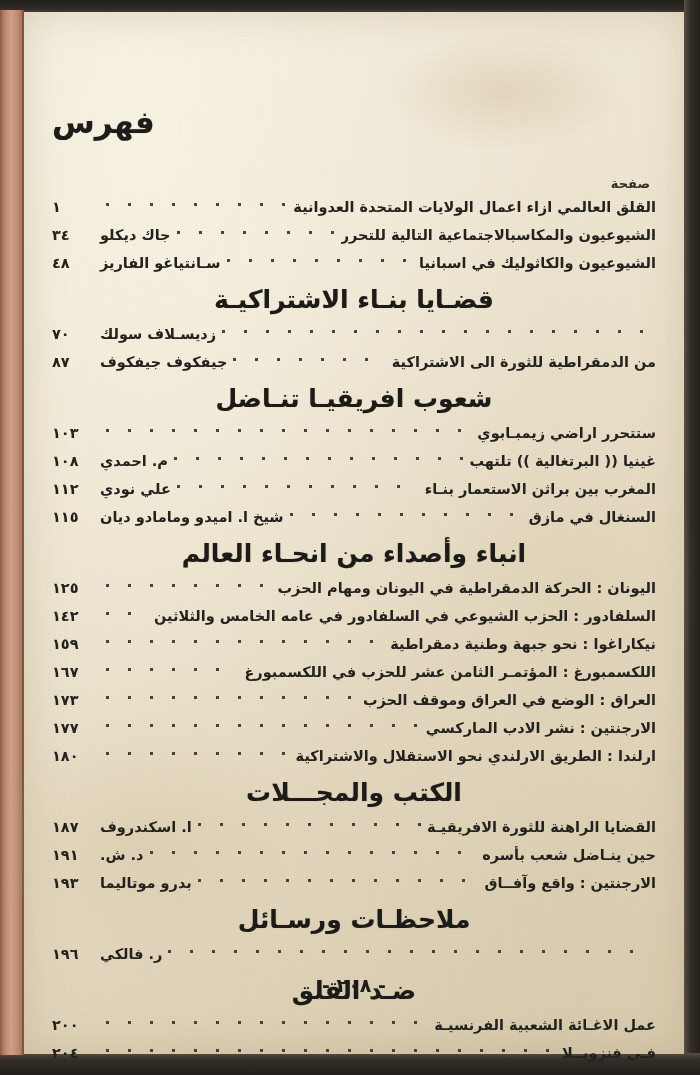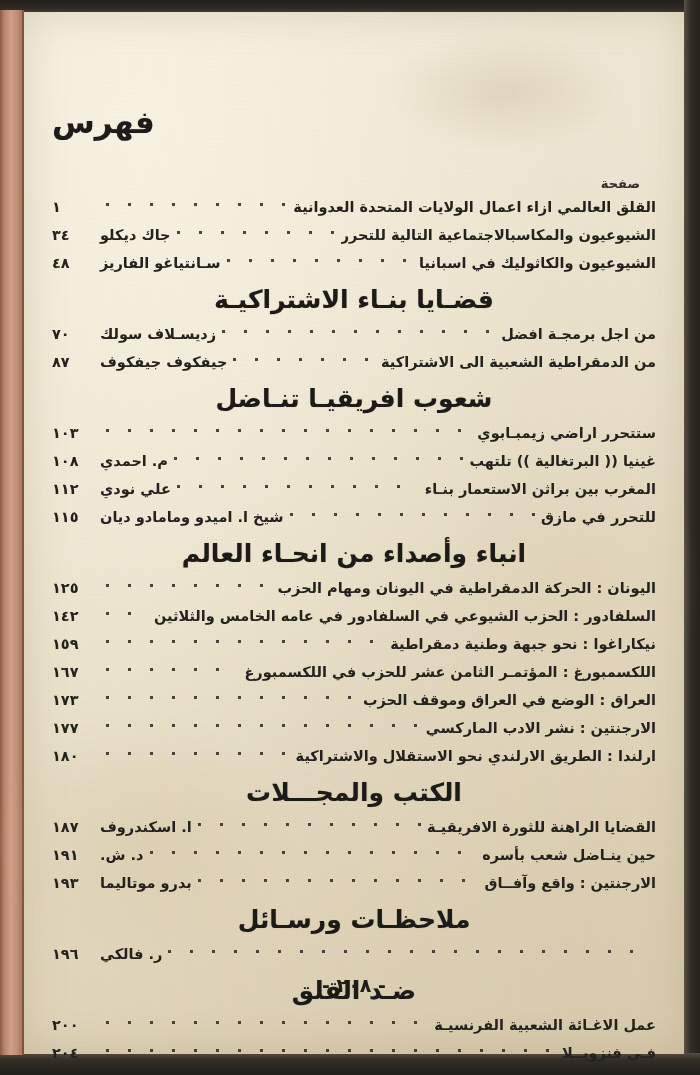--- a/index.html
+++ b/index.html
@@ -86,21 +86,21 @@
     text-align: left;
     font-size: 31px;
     font-weight: bold;
     letter-spacing: 2px;
     margin-top: 92px;
     color: #1e1c19;
     text-shadow: 0 0 1px rgba(40,35,30,0.35);
   }
   .page-col-label {
     margin-top: 36px;
-    margin-right: 16px;
+    margin-right: 6px;
     font-size: 13px;
     font-weight: bold;
     color: #33302b;
     letter-spacing: 1px;
   }
 
   .section-head {
     text-align: center;
     font-size: 25px;
     font-weight: bold;
@@ -211,27 +211,26 @@
             <span class="toc-page">٣٤</span>
           </div>
           <div class="toc-row">
             <span class="toc-title">الشيوعيون والكاثوليك في اسبانيا</span>
             <span class="toc-leader"></span>
             <span class="toc-author">سـانتياغو الفاريز</span>
             <span class="toc-page">٤٨</span>
           </div>
           <div class="section-head">قضـايا بنـاء الاشتراكيـة</div>
           <div class="toc-row">
-            <span class="toc-title">من اجل برمجـة افضل</span>
             <span class="toc-leader"></span>
             <span class="toc-author">زديسـلاف سولك</span>
             <span class="toc-page">٧٠</span>
           </div>
           <div class="toc-row">
-            <span class="toc-title">من الدمقراطية الشعبية الى ‏الاشتراكية</span>
+            <span class="toc-title">من الدمقراطية للثورة الى ‏الاشتراكية</span>
             <span class="toc-leader"></span>
             <span class="toc-author">جيفكوف جيفكوف</span>
             <span class="toc-page">٨٧</span>
           </div>
           <div class="section-head">شعوب افريقيـا تنـاضل</div>
           <div class="toc-row">
             <span class="toc-title">ستتحرر اراضي زيمبـابوي</span>
             <span class="toc-leader"></span>
             <span class="toc-author"></span>
             <span class="toc-page">١٠٣</span>
@@ -242,21 +241,21 @@
             <span class="toc-author">م. احمدي</span>
             <span class="toc-page">١٠٨</span>
           </div>
           <div class="toc-row">
             <span class="toc-title">المغرب بين براثن الاستعمار ‏بنـاء</span>
             <span class="toc-leader"></span>
             <span class="toc-author">علي نودي</span>
             <span class="toc-page">١١٢</span>
           </div>
           <div class="toc-row">
-            <span class="toc-title">للتحرر في مازق</span>
+            <span class="toc-title">السنغال في مازق</span>
             <span class="toc-leader"></span>
             <span class="toc-author">شيخ ا. اميدو ومامادو ديان</span>
             <span class="toc-page">١١٥</span>
           </div>
           <div class="section-head">انباء وأصداء من انحـاء العالم</div>
           <div class="toc-row">
             <span class="toc-title">اليونان : الحركة الدمقراطية في اليونان ومهام الحزب</span>
             <span class="toc-leader"></span>
             <span class="toc-author"></span>
             <span class="toc-page">١٢٥</span>

